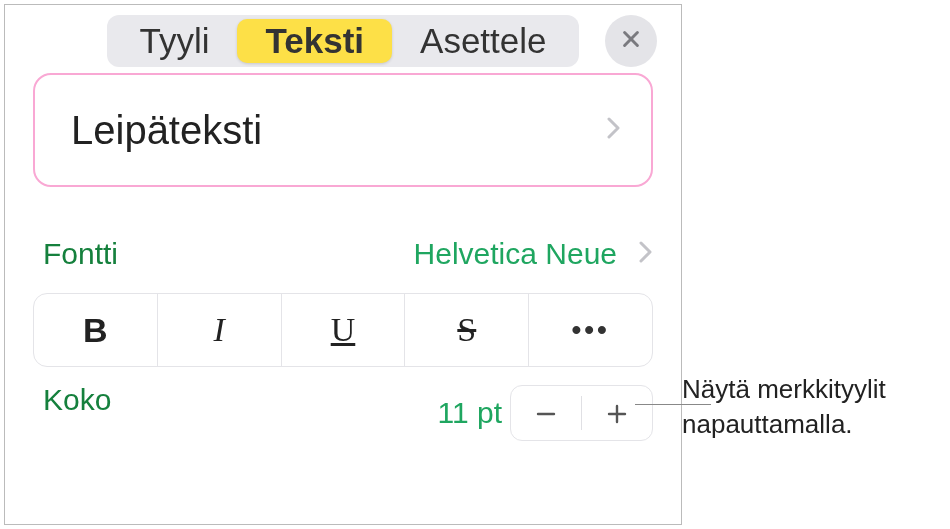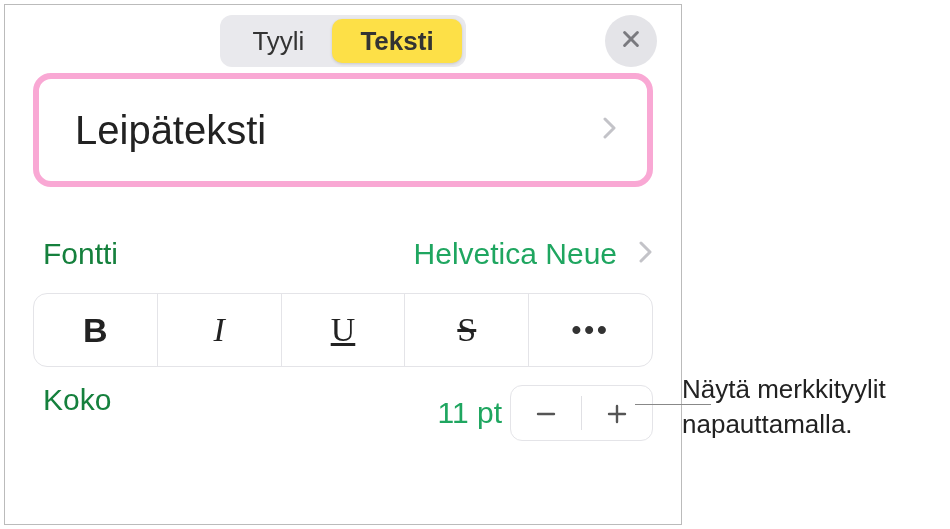--- a/index.html
+++ b/index.html
@@ -34,21 +34,21 @@
       border-radius: 12px;
       padding: 4px;
       height: 52px;
       align-items: stretch;
     }
     .seg-btn {
       flex: none;
       display: flex;
       align-items: center;
       justify-content: center;
-      font-size: 26px;
+      font-size: 35px;
       color: #333;
       border-radius: 10px;
       padding: 0 28px;
       cursor: pointer;
     }
     .seg-btn.active {
       background: #fde047;
       box-shadow: 0 1px 3px rgba(0,0,0,0.15);
       font-weight: 600;
     }
@@ -68,21 +68,21 @@
     .close-btn svg { width: 22px; height: 22px; }
     .section-label {
       font-size: 20px;
       color: #8a8a8f;
       letter-spacing: 0.5px;
       padding: 26px 38px 8px 38px;
     }
     .style-card {
       margin: 6px 28px 0 28px;
       background: #fff;
-      border: 6px solid #f9a8d4;
+      border: 2px solid #f9a8d4;
       border-radius: 18px;
       height: 114px;
       display: flex;
       align-items: center;
       justify-content: space-between;
       padding: 0 30px 0 36px;
       cursor: pointer;
     }
     .style-card-title {
       font-size: 40px;
@@ -190,20 +190,21 @@
   </style>
 </head>
 <body>
 
 <div class="panel">
 
   <div class="tabbar-row">
     <div class="segmented">
       <div class="seg-btn">Tyyli</div>
       <div class="seg-btn active">Teksti</div>
+      <div class="seg-btn">Asettele</div>
     </div>
     <div class="close-btn">
       <span>
         <svg viewBox="0 0 24 24" fill="none" stroke="#7a7a7f" stroke-width="3.2" stroke-linecap="round">
           <line x1="5" y1="5" x2="19" y2="19"></line>
           <line x1="19" y1="5" x2="5" y2="19"></line>
         </svg>
       </span>
     </div>
   </div>

